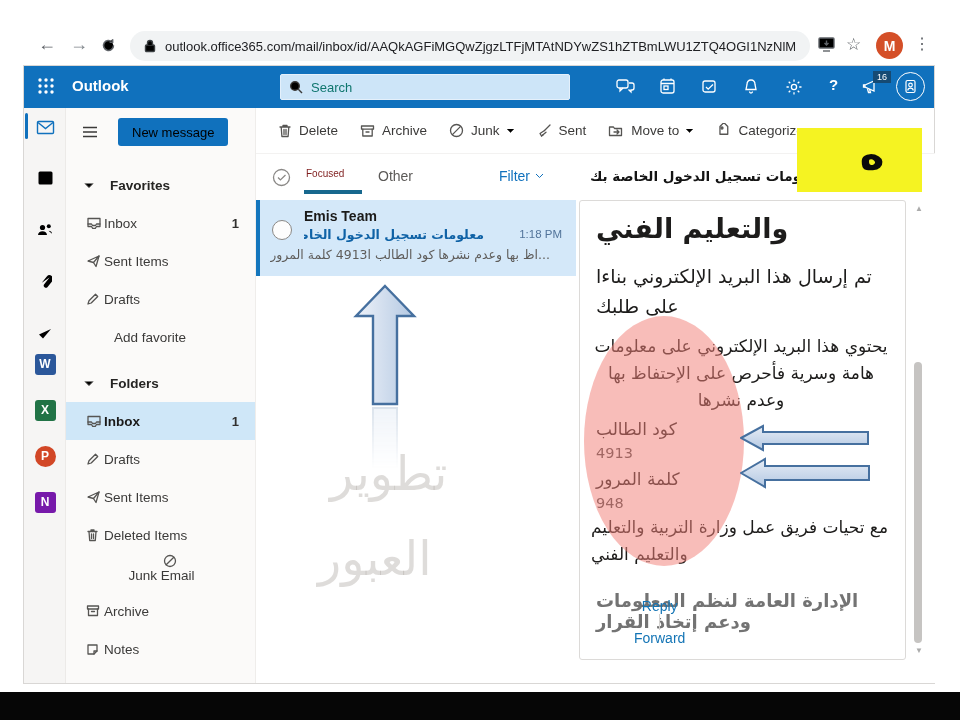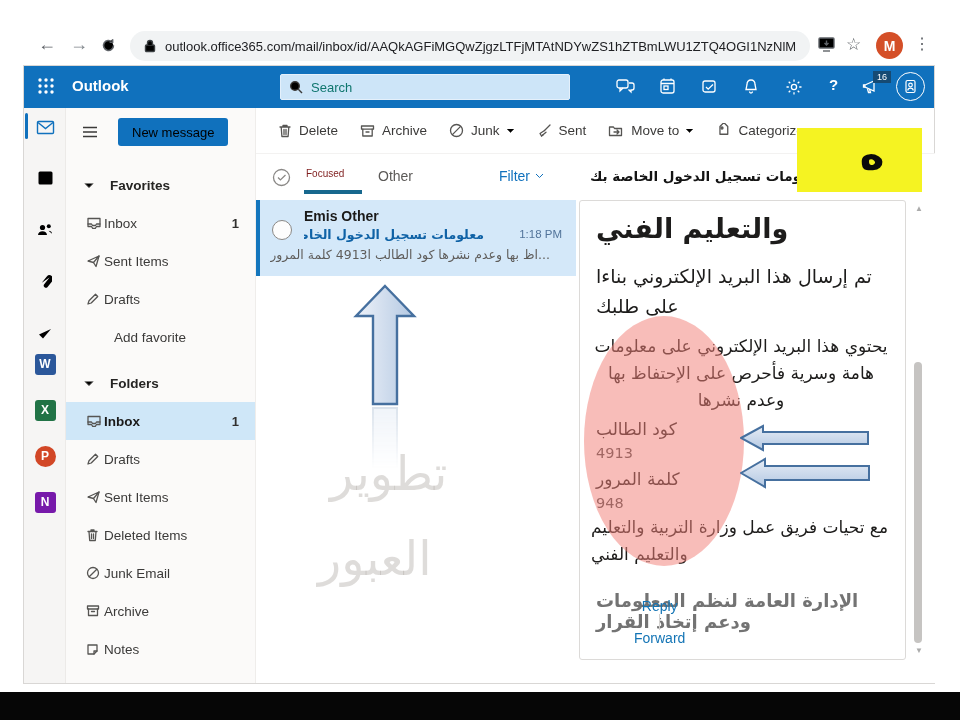--- a/index.html
+++ b/index.html
@@ -359,21 +359,21 @@
     </div>
     <div class="fp-row" style="top:408px;">
       <span class="fp-ico ico">
           <svg width="13" height="14" viewBox="0 0 13 14">
             <path d="M2 3.5 h9 M5 3.5 V2 h3 v1.5 M3 3.5 l.7 9 h5.6 l.7-9"></path>
             <path d="M5.5 6 v4.5 M7.5 6 v4.5"></path>
           </svg>
         </span>
       <span class="fp-label">Deleted Items</span>
     </div>
-    <div class="fp-row" style="top:446px;">
+    <div class="fp-row" style="top:446px;flex-direction:column;">
       <span class="fp-ico ico">
           <svg width="14" height="14" viewBox="0 0 14 14">
             <circle cx="7" cy="7" r="5.5"></circle>
             <line x1="3.2" y1="10.8" x2="10.8" y2="3.2"></line>
           </svg>
         </span>
       <span class="fp-label">Junk Email</span>
     </div>
     <div class="fp-row" style="top:484px;">
       <span class="fp-ico ico">
@@ -486,21 +486,21 @@
           <span>Filter</span>
           <span class="chev">
               <svg width="9" height="6" viewBox="0 0 9 6" style="stroke:#1071bd; fill:none;">
                 <polyline points="1,1 4.5,4.5 8,1"></polyline>
               </svg>
             </span>
         </span>
       </div>
       <div class="msg-item">
         <span class="msg-check"></span>
-        <span class="msg-sender">Emis Other</span>
+        <span class="msg-sender">Emis Team</span>
         <span class="msg-subject">معلومات تسجيل الدخول الخاصة بك</span>
         <span class="msg-time">1:18 PM</span>
         <span class="msg-preview">...اظ بها وعدم نشرها كود الطالب ا4913 كلمة المرور</span>
       </div>
     </div>
 
     <div class="readingpane">
       <div class="rp-subjectrow">
         <span class="rp-subject">معلومات تسجيل الدخول الخاصة بك</span>
       </div>

